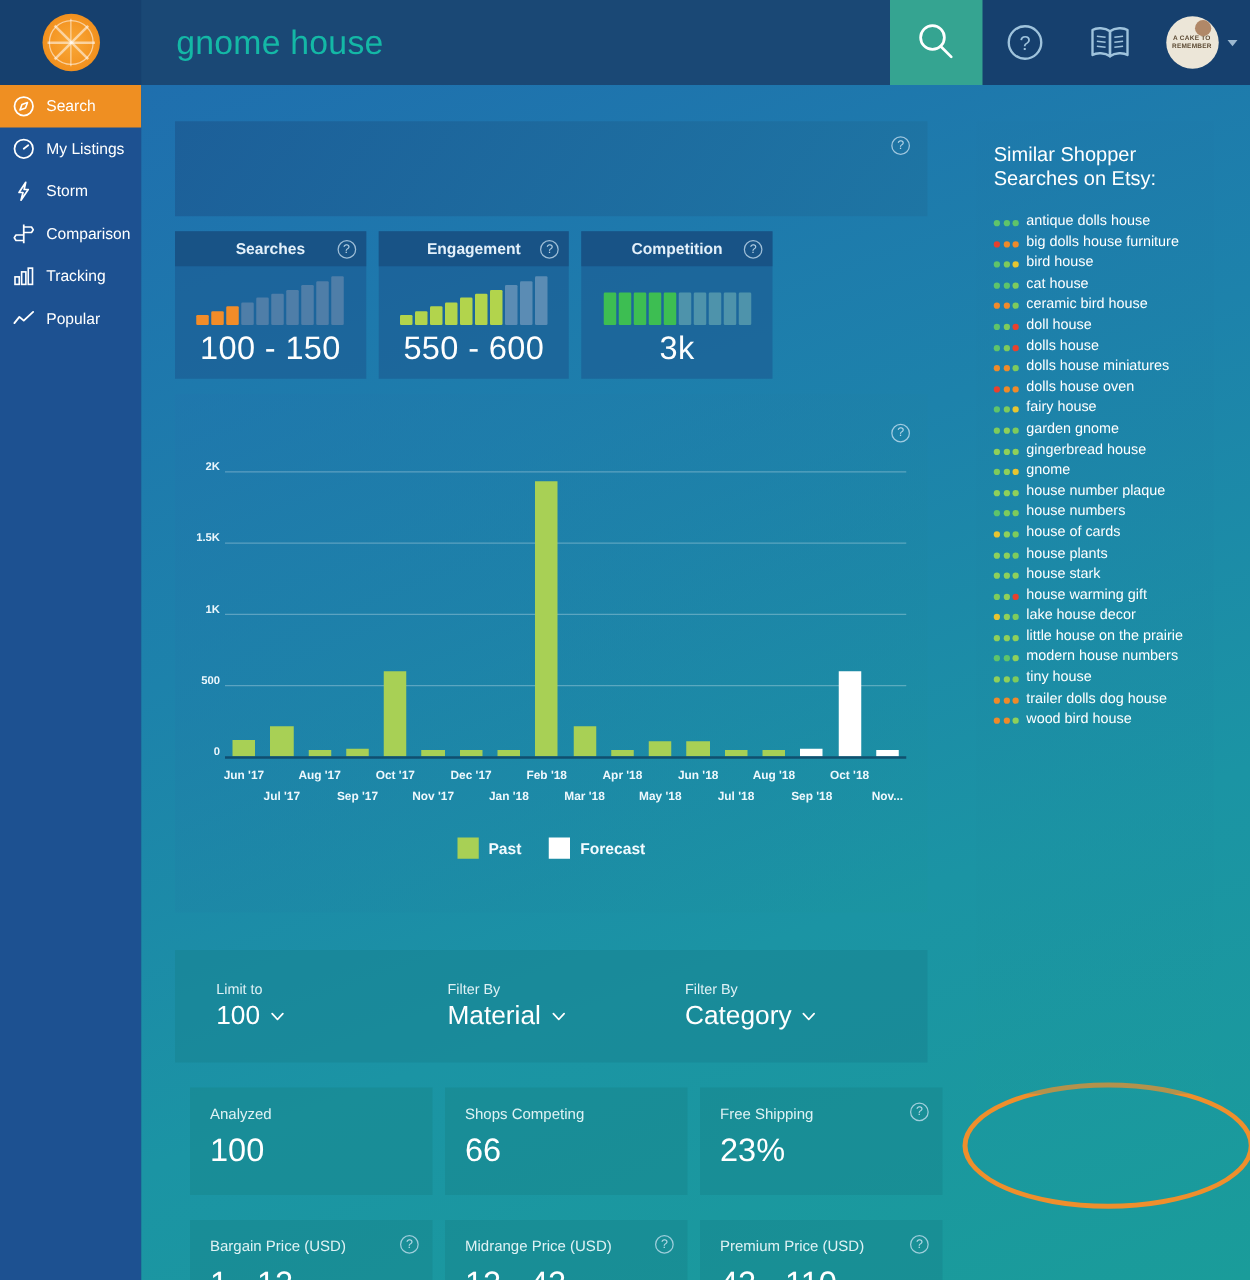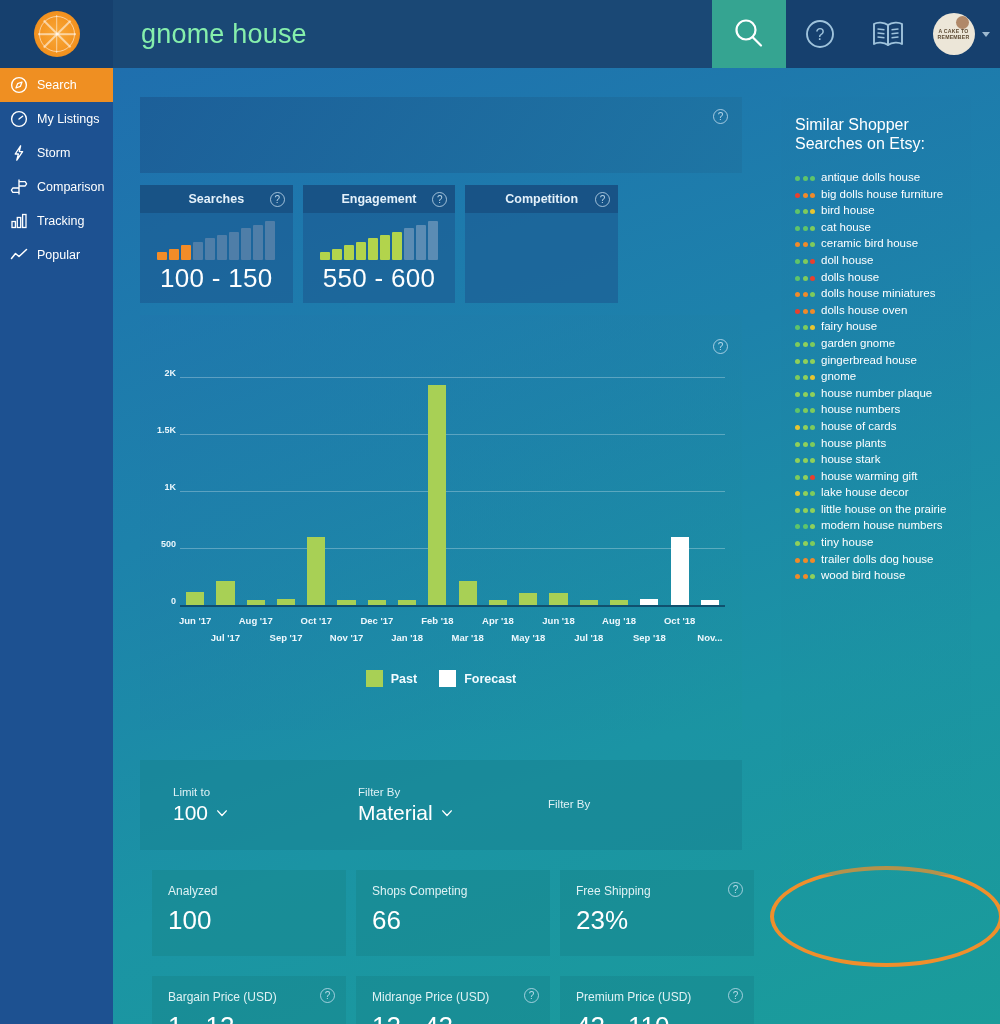--- a/index.html
+++ b/index.html
@@ -46,21 +46,21 @@
     position: absolute; inset: 5px; border: 1.6px solid rgba(255,255,255,.55);
     border-radius: 50%;
   }
 
   .search-area {
     flex: 1; height: 68px; display: flex; align-items: center;
     padding-left: 28px;
     background: #1a4875;
   }
   .search-text {
-    font-size: 27px; color: #86efac; letter-spacing: .2px;
+    font-size: 27px; color: #14b8a6; letter-spacing: .2px;
     font-weight: 400; white-space: nowrap;
   }
   .search-btn {
     width: 74px; height: 68px; background: #35a491;
     display: flex; align-items: center; justify-content: center;
     cursor: pointer;
   }
   .icon-btn {
     width: 68px; height: 68px; display: flex; align-items: center; justify-content: center;
     cursor: pointer;
@@ -397,20 +397,35 @@
               <div class="b" style="height: 38.6px; background: rgb(91, 140, 180);"></div>
             </div>
             <div class="mcard-value">550 - 600</div>
           </div>
         </div>
         <div class="mcard">
           <div class="mcard-head">
             <span class="mcard-title">Competition</span>
             <div class="help">?</div>
           </div>
+          <div class="mcard-body">
+            <div class="barstrip">
+              <div class="b" style="height: 26px; background: rgb(61, 190, 82);"></div>
+              <div class="b" style="height: 26px; background: rgb(61, 190, 82);"></div>
+              <div class="b" style="height: 26px; background: rgb(61, 190, 82);"></div>
+              <div class="b" style="height: 26px; background: rgb(61, 190, 82);"></div>
+              <div class="b" style="height: 26px; background: rgb(61, 190, 82);"></div>
+              <div class="b" style="height: 26px; background: rgb(78, 147, 171);"></div>
+              <div class="b" style="height: 26px; background: rgb(78, 147, 171);"></div>
+              <div class="b" style="height: 26px; background: rgb(78, 147, 171);"></div>
+              <div class="b" style="height: 26px; background: rgb(78, 147, 171);"></div>
+              <div class="b" style="height: 26px; background: rgb(78, 147, 171);"></div>
+            </div>
+            <div class="mcard-value">3k</div>
+          </div>
         </div>
       </div>
 
     <div class="chartpanel">
       <div class="help">?</div>
 
       <div class="ylabels" id="yLabels">
           <div class="ylab" style="top: 228px;">0</div>
           <div class="ylab" style="top: 171px;">500</div>
           <div class="ylab" style="top: 114px;">1K</div>
@@ -569,20 +584,28 @@
             <span>Material</span>
             <span>
               <svg class="chev" viewBox="0 0 14 14">
                 <polyline points="2,4.5 7,10 12,4.5" fill="none" stroke="#ffffff" stroke-width="1.6" stroke-linecap="round" stroke-linejoin="round"></polyline>
               </svg>
             </span>
           </div>
         </div>
         <div class="fgroup g2">
           <div class="flabel">Filter By</div>
+          <div class="fvalue">
+            <span>Category</span>
+            <span>
+              <svg class="chev" viewBox="0 0 14 14">
+                <polyline points="2,4.5 7,10 12,4.5" fill="none" stroke="#ffffff" stroke-width="1.6" stroke-linecap="round" stroke-linejoin="round"></polyline>
+              </svg>
+            </span>
+          </div>
         </div>
       </div>
 
     <div class="statrow r1" id="statRow1">
         <div class="scard">
           <div class="scard-label">Analyzed</div>
           <div class="scard-value">100</div>
         </div>
         <div class="scard">
           <div class="scard-label">Shops Competing</div>

